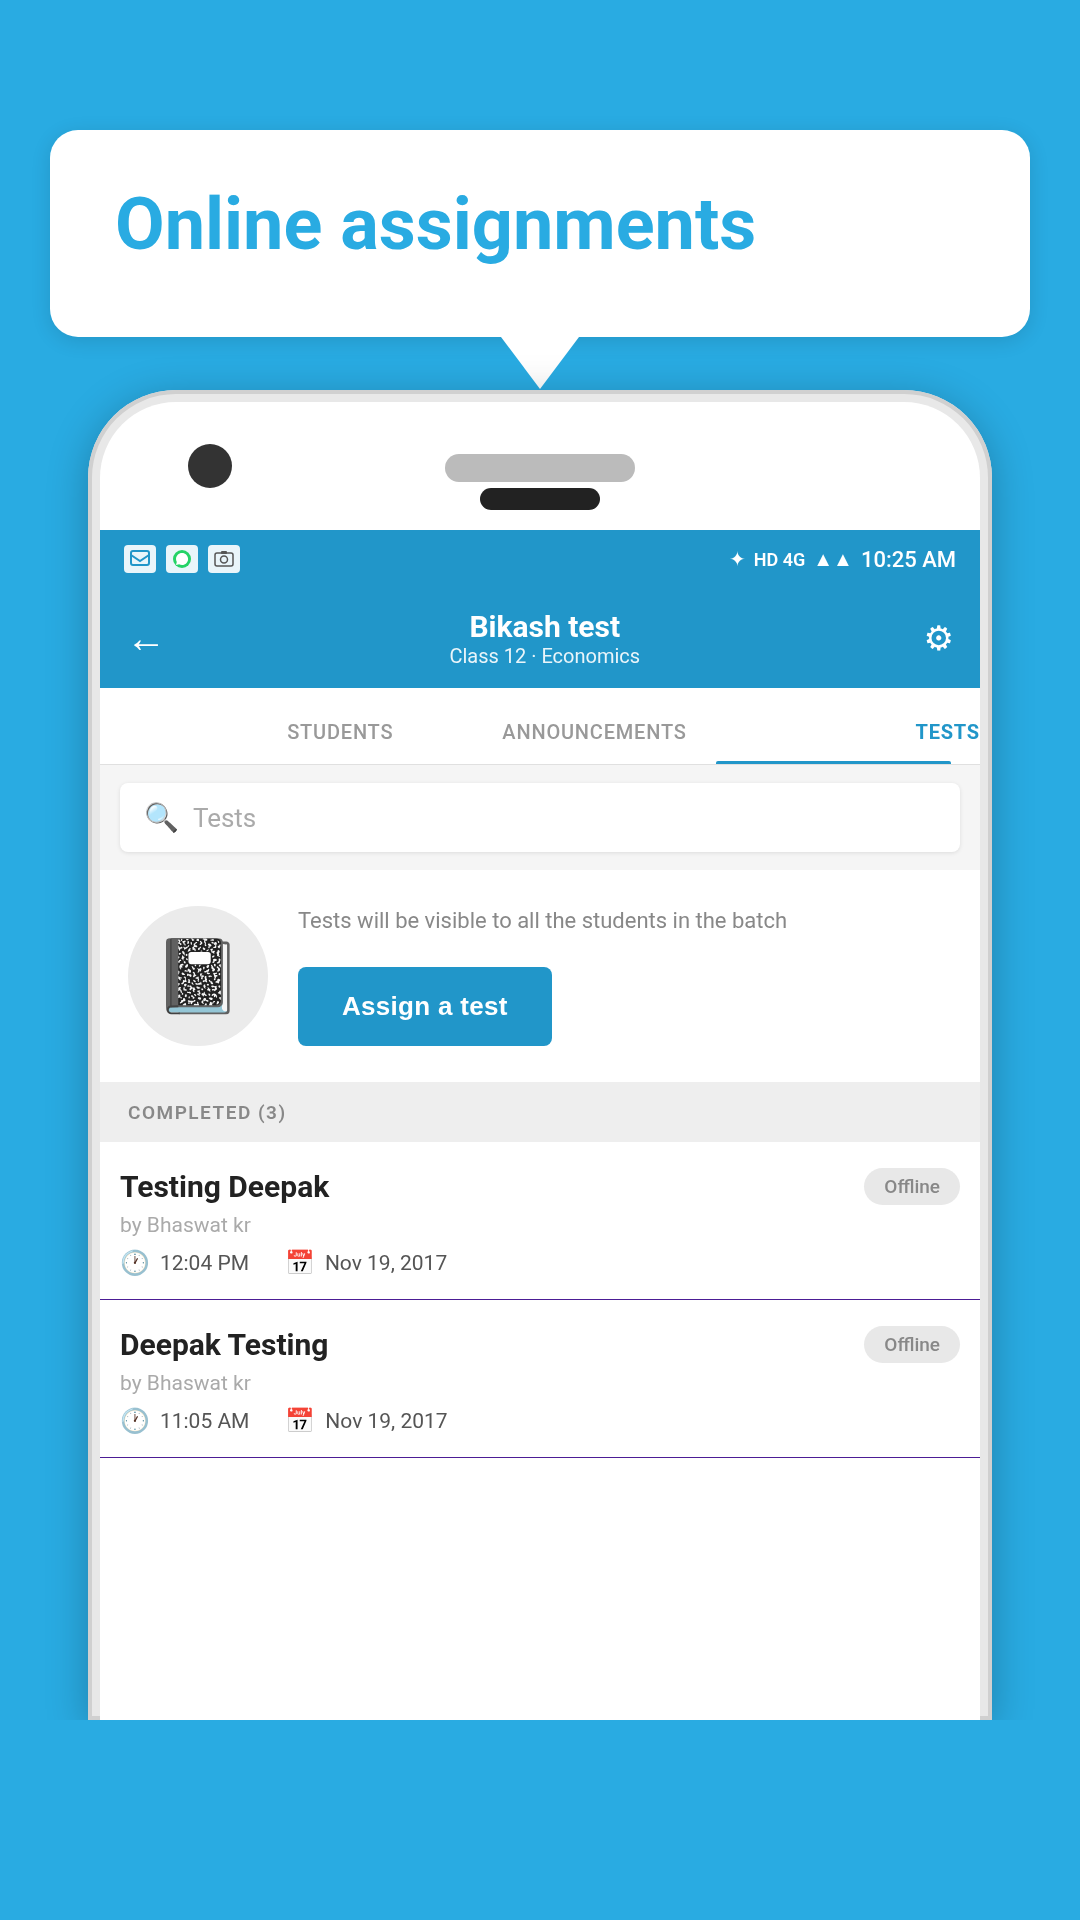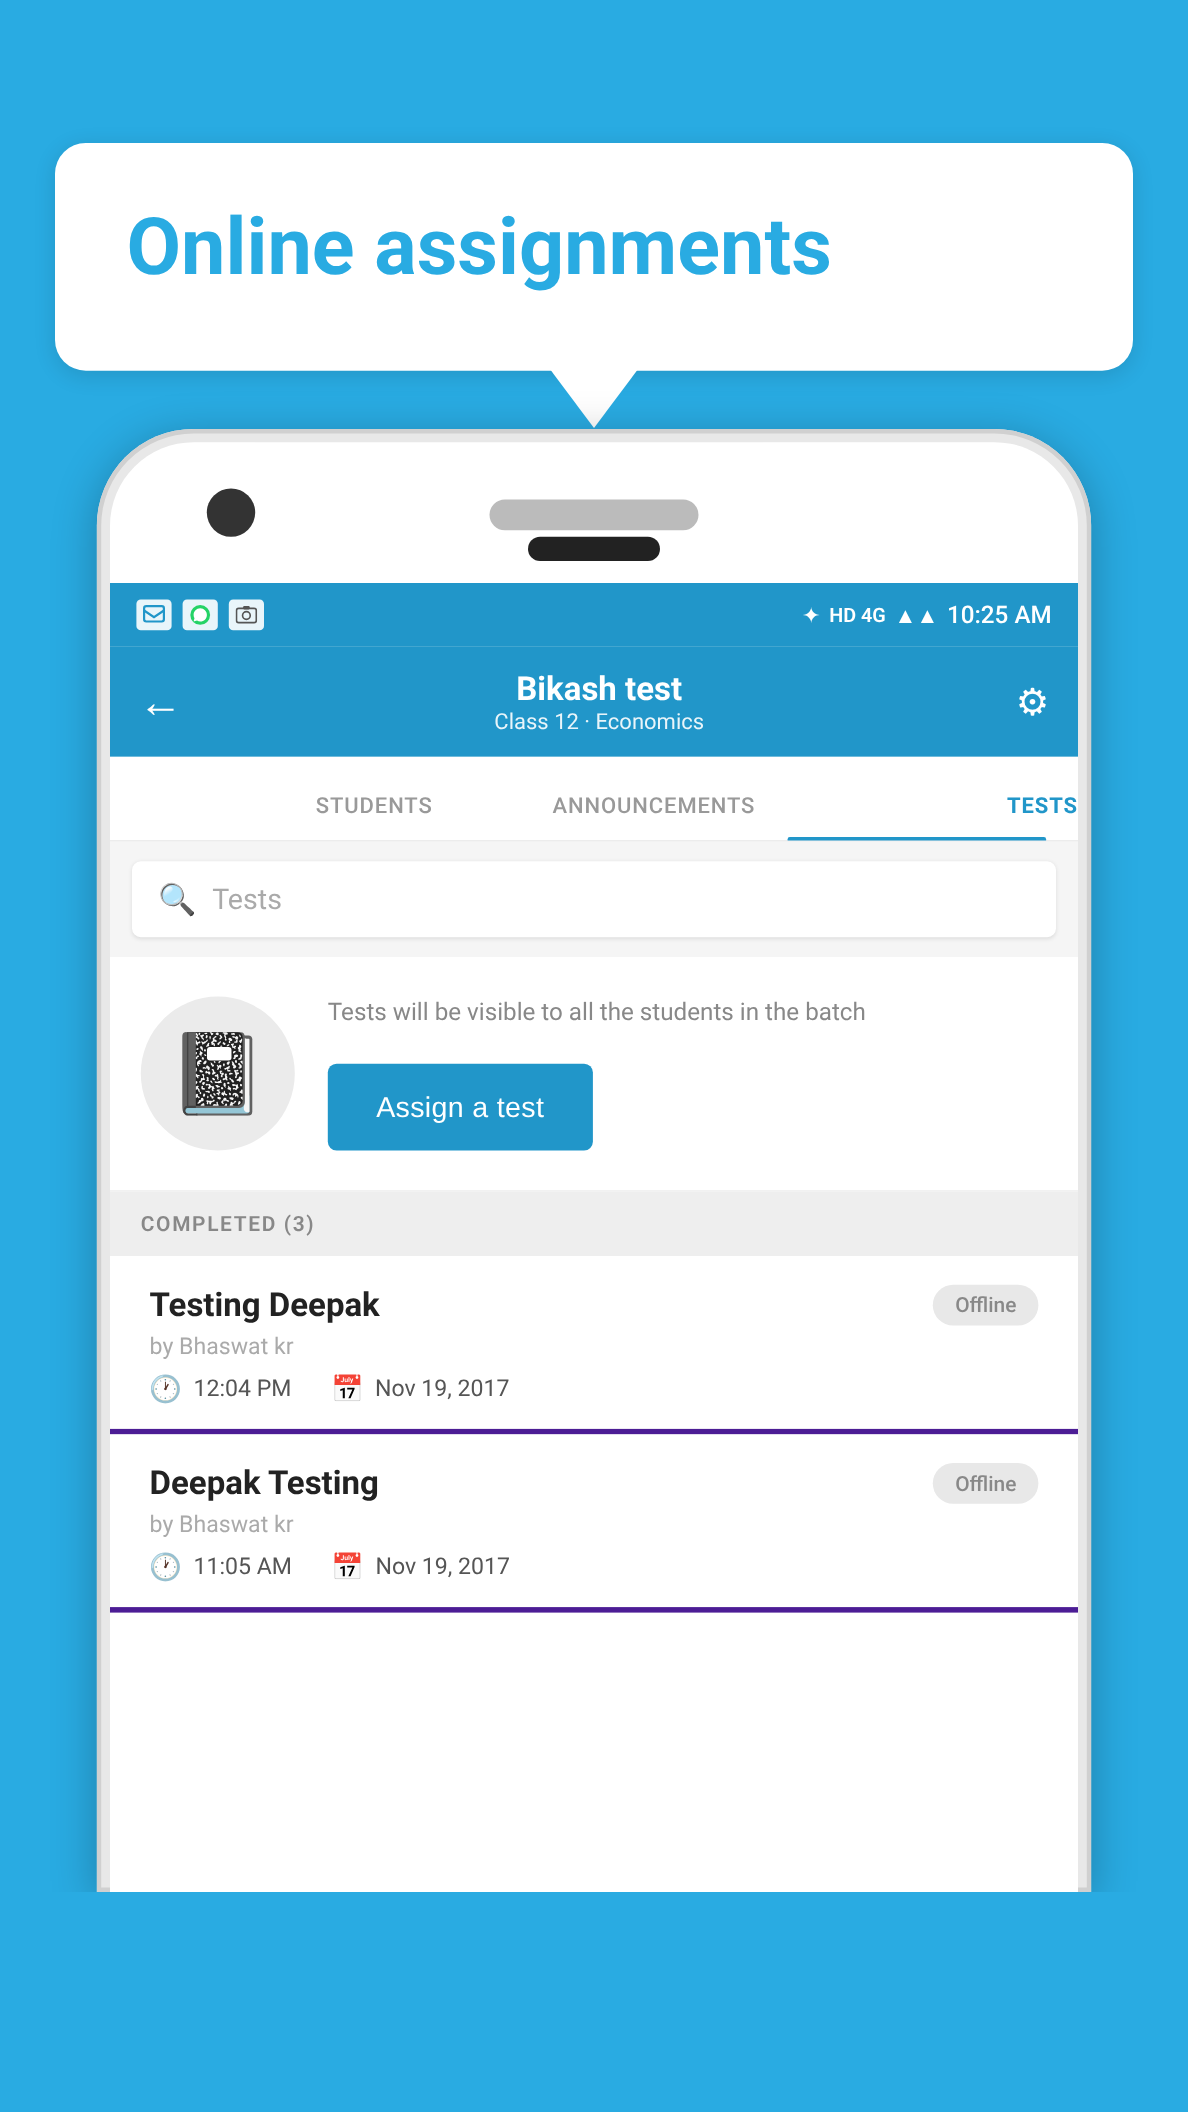--- a/index.html
+++ b/index.html
@@ -300,41 +300,41 @@
       line-height: 1.4;
     }
 
     .assign-btn {
       background: #2196C9;
       color: white;
       border: none;
       border-radius: 8px;
       padding: 24px 44px;
       font-size: 26px;
-      font-weight: 400;
+      font-weight: 700;
       cursor: pointer;
       letter-spacing: 0.3px;
       text-align: right;
     }
 
     
     .completed-header {
       background: #eeeeee;
       padding: 18px 28px;
       font-size: 19px;
       font-weight: 600;
       color: #888;
       letter-spacing: 1.5px;
     }
 
     
     .test-item {
       background: white;
-      padding: 26px 36px 22px;
-      border-bottom: 5px solid #4c1d95;
+      padding: 26px 20px 22px;
+      border-bottom: 1px solid #4c1d95;
     }
 
     .test-item-header {
       display: flex;
       align-items: center;
       justify-content: space-between;
       margin-bottom: 8px;
     }
 
     .test-name {

